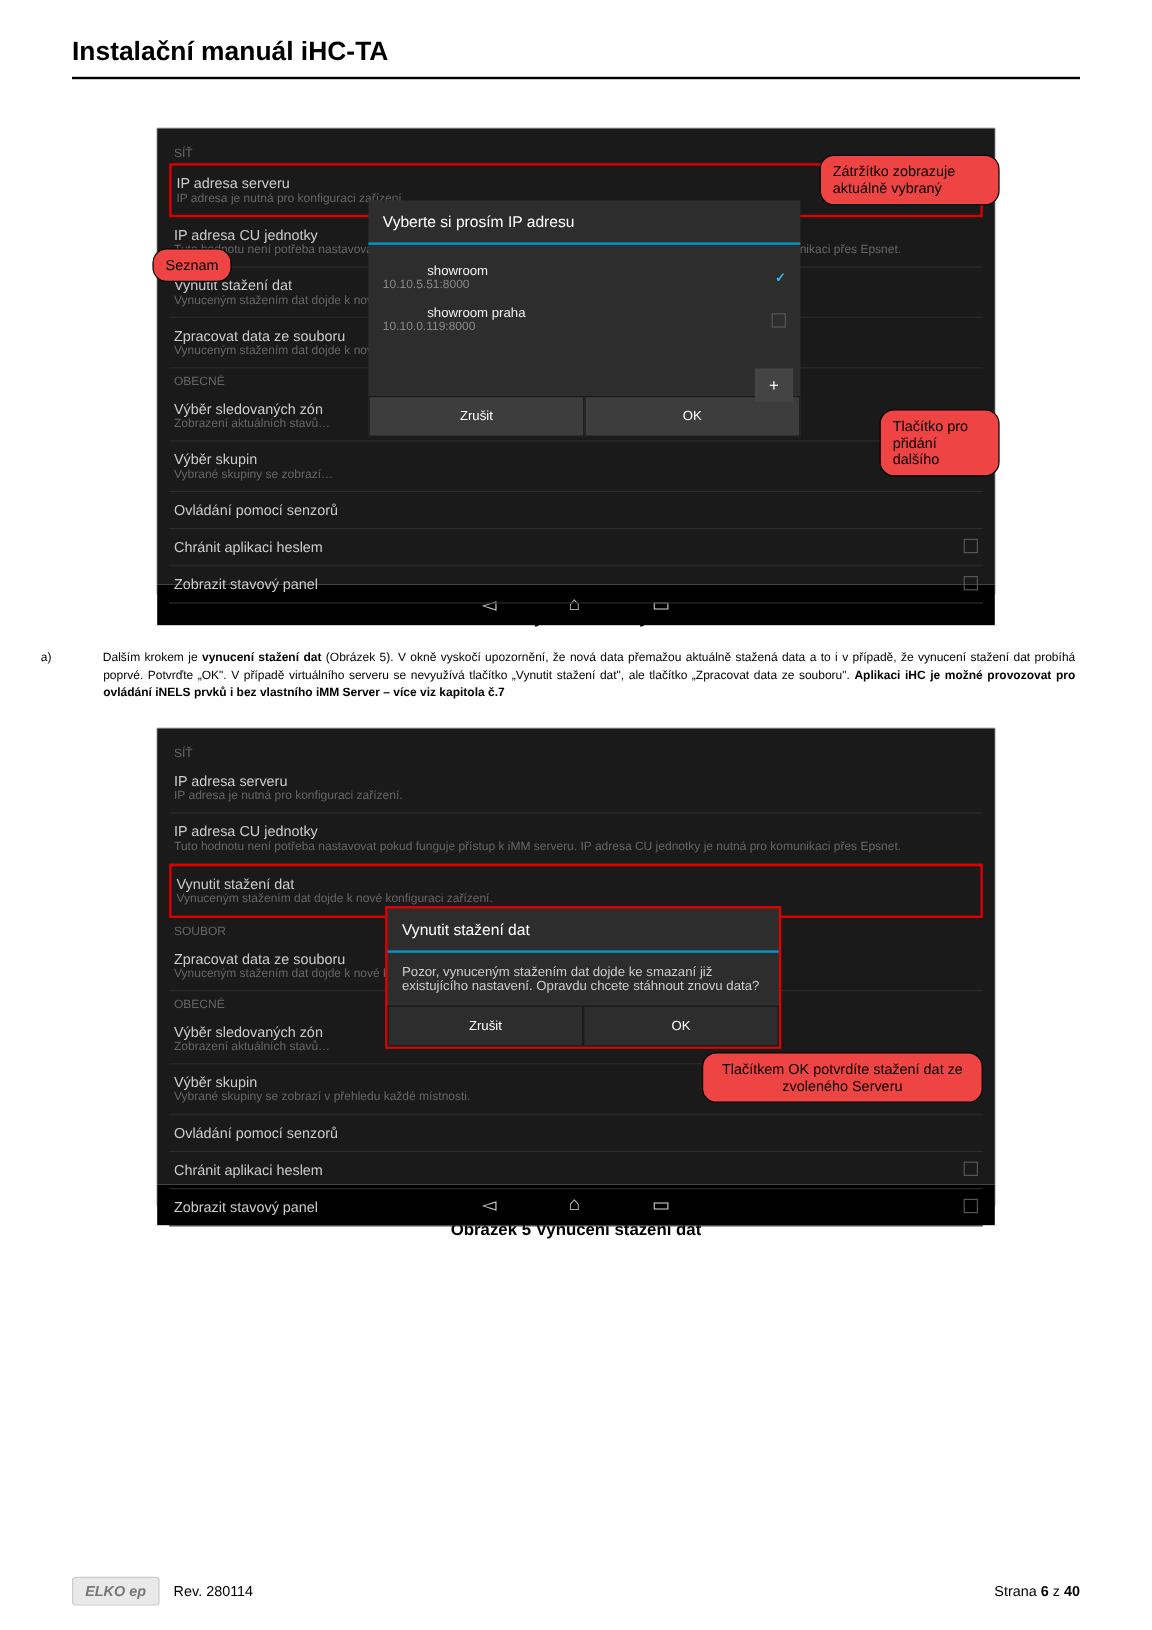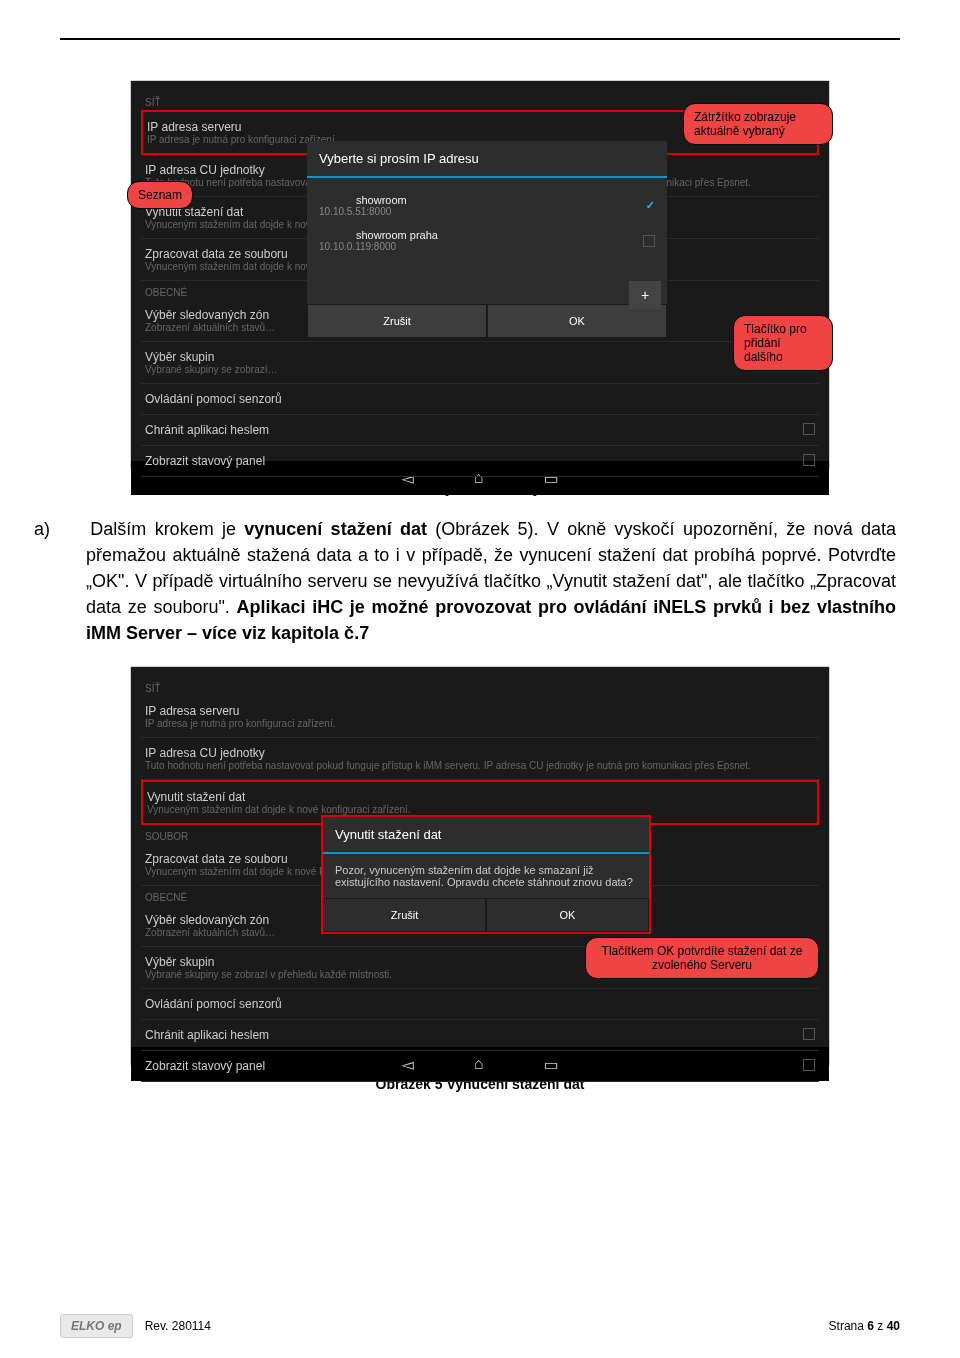--- a/index.html
+++ b/index.html
@@ -26,32 +26,33 @@
   .plus-btn { position: absolute; width: 32px; height: 28px; background: #444; color: #fff; text-align: center; line-height: 28px; font-size: 14px; }
   .server-row { display: flex; justify-content: space-between; align-items: center; padding: 6px 0; }
   .server-text { font-size: 11px; }
   .server-text .name { color: #eee; margin-left: 37px; }
   .server-text .addr { color: #888; font-size: 10px; }
   .check { color: #33b5e5; font-weight: bold; }
   .navbar { background: #000; height: 34px; display: flex; justify-content: center; align-items: center; gap: 60px; }
   .nav-ico { color: #ccc; font-size: 16px; }
   .callout { position: absolute; background: #ef4444; border: 1.5px solid #000; border-radius: 12px; padding: 6px 10px; font-size: 12px; color: #000; z-index: 20; }
   .caption { text-align: center; font-weight: bold; font-size: 14px; margin: 8px 0 20px 0; }
-  .body-text { font-size: 18px; line-height: 1.45; text-align: justify; margin: 0 4px 20px 0; }
+  .body-text { font-size: 10px; line-height: 1.45; text-align: justify; margin: 0 4px 20px 0; }
   .body-text .item-label { display: inline-block; width: 22px; }
   .footer { position: absolute; bottom: 20px; left: 60px; right: 60px; display: flex; justify-content: space-between; align-items: center; font-size: 12px; }
   .footer-logo { font-weight: bold; font-style: italic; color: #777; background: #e9e9e9; padding: 4px 10px; border: 1px solid #ccc; border-radius: 3px; }
   .chk-empty { display:inline-block; width:12px; height:12px; border:1px solid #555; }
 </style>
 </head>
 <body>
 
 <div class="page">
 
   <div class="header-row">
+    <div class="doc-title">Instalační manuál iHC-TA</div>
   </div>
 
   <div class="screenshot" style="height:390px;">
     <div class="android-panel" style="height:356px;">
       <div class="section-title">SÍŤ</div>
       <div class="setting-row highlight-red">
         <div class="setting-label">IP adresa serveru</div>
         <div class="setting-sub">IP adresa je nutná pro konfiguraci zařízení.</div>
       </div>
       <div class="setting-row">

